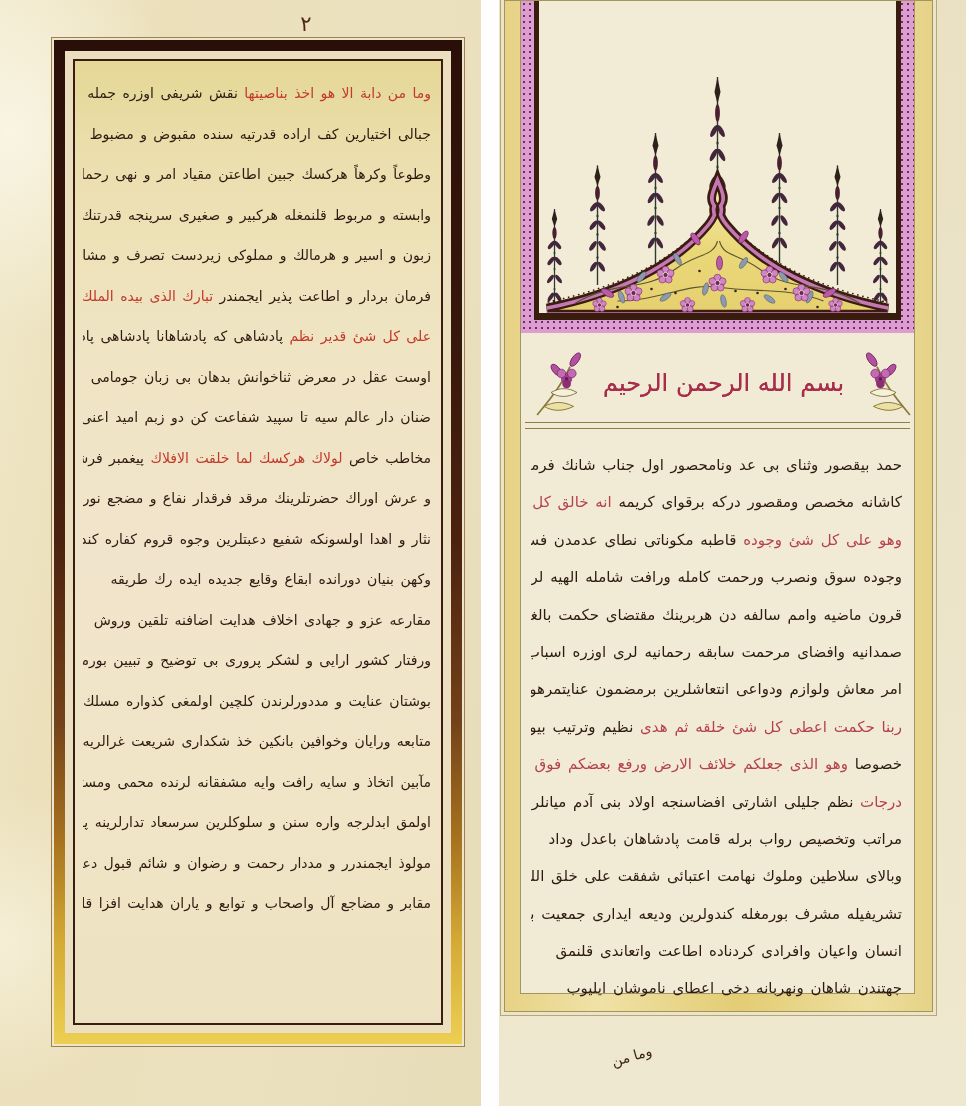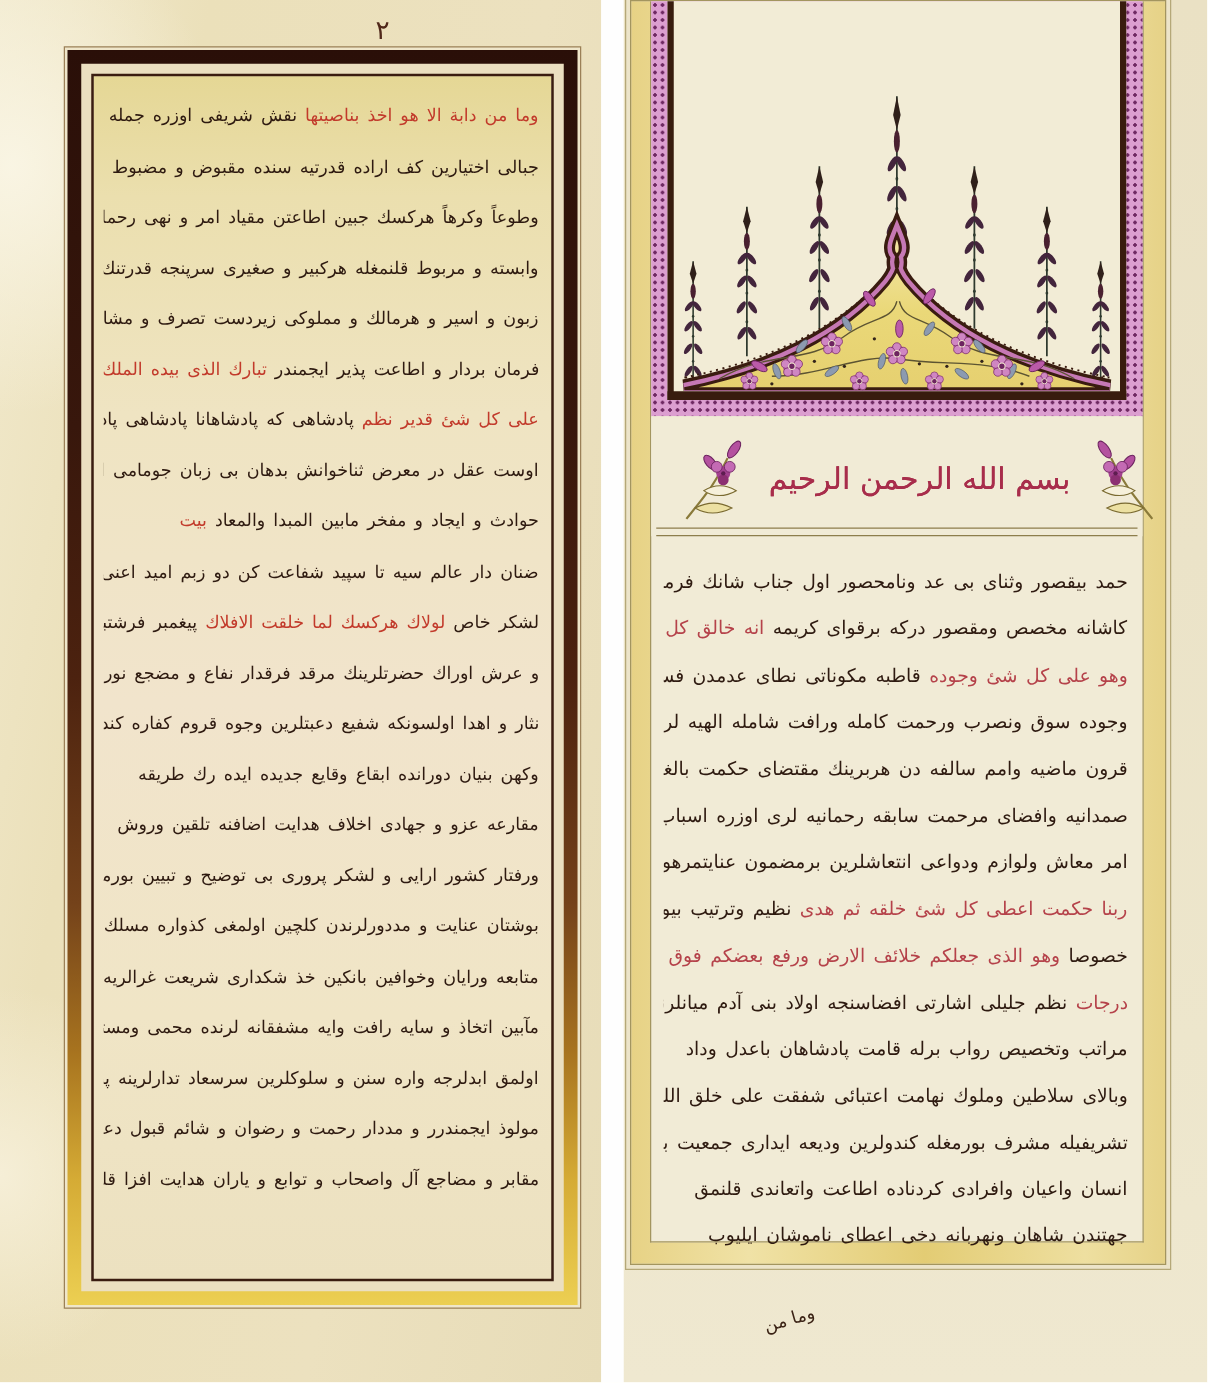--- a/index.html
+++ b/index.html
@@ -42,21 +42,21 @@
     background-color:#dc9ed0;
     background-image:radial-gradient(#6f2963 1.3px,rgba(0,0,0,0) 1.5px);
     background-size:6px 6px;
     padding:0 13px 13px;box-sizing:border-box;}
   #rp-head-inner{position:relative;width:100%;height:100%;
     border:0 solid #381c0e;border-left-width:5px;border-right-width:5px;border-bottom-width:7px;
     background:#f2ecd6;box-sizing:border-box;overflow:hidden;}
   #rp-head-inner svg{position:absolute;left:0;bottom:0;width:100%;height:100%;}
   #rp-basmala{position:relative;height:96px;background:#f1ebd6;
     display:flex;align-items:center;justify-content:space-between;
-    padding:4px 16px 0;box-sizing:border-box;}
+    padding:4px 4px 0;box-sizing:border-box;}
   #rp-basmala::after{content:"";position:absolute;left:4px;right:4px;bottom:0;height:5px;
     border-top:1.5px solid #8d7e4c;border-bottom:1px solid #8d7e4c;}
   #basmala-text{flex:1;text-align:center;font-size:24px;color:#a82d4b;
     direction:rtl;white-space:nowrap;letter-spacing:1px;
     text-shadow:0 0 .4px #a82d4b;}
   .bspray{width:78px;height:84px;flex:0 0 auto;}
   #rp-text{padding:18px 12px 0 10px;}
   #rp-lines .ms-line{font-size:15px;line-height:37.4px;height:37.4px;}
   #catchword{position:absolute;left:112px;top:1048px;font-size:14px;color:#3b2315;
     direction:rtl;transform:rotate(-16deg);}
@@ -74,23 +74,22 @@
       <div id="lp-inner">
         <div id="lp-lines">
             <div class="ms-line"><span class="seg-red">وما من دابة </span><span class="seg-red">  الا هو اخذ بناصيتها  </span><span class="seg-ink">نقش شريفى اوزره جمله نك </span></div>
             <div class="ms-line"><span class="seg-ink">جبالى اختيارين كف اراده قدرتيه سنده مقبوض و مضبوط </span></div>
             <div class="ms-line"><span class="seg-ink">وطوعاً وكرهاً هركسك جبين اطاعتن مقياد امر و نهى رحمانيه سنه </span></div>
             <div class="ms-line"><span class="seg-ink">وابسته و مربوط قلنمغله هركبير و صغيرى سرپنجه قدرتنك </span></div>
             <div class="ms-line"><span class="seg-ink">زبون و اسير و هرمالك و مملوكى زيردست تصرف و مشاركانه سنده </span></div>
             <div class="ms-line"><span class="seg-ink">فرمان بردار و اطاعت پذير ايجمندر  </span><span class="seg-red">تبارك الذى بيده الملك وهو </span></div>
             <div class="ms-line"><span class="seg-red">على كل شئ قدير </span><span class="seg-red">  نظم  </span><span class="seg-ink">پادشاهى كه پادشاهانا پادشاهى پادشاهى و پادشاه </span></div>
             <div class="ms-line"><span class="seg-ink">اوست عقل در معرض ثناخوانش بدهان بى زبان جومامى اوست </span></div>
-            <div class="ms-line"><span class="seg-ink">حوادث و ايجاد و مفخر مابين المبدا والمعاد  </span><span class="seg-red">بيت </span></div>
             <div class="ms-line"><span class="seg-ink">ضنان دار عالم سيه تا سپيد شفاعت كن دو زبم اميد اعنى </span></div>
-            <div class="ms-line"><span class="seg-ink">لشكر خاص  </span><span class="seg-red">لولاك هركسك لما خلقت الافلاك  </span><span class="seg-ink">پيغمبر فرشتبين </span></div>
+            <div class="ms-line"><span class="seg-ink">مخاطب خاص  </span><span class="seg-red">لولاك هركسك لما خلقت الافلاك  </span><span class="seg-ink">پيغمبر فرشتبين </span></div>
             <div class="ms-line"><span class="seg-ink">و عرش اوراك حضرتلرينك مرقد فرقدار نفاع و مضجع نورالتماعلرينه </span></div>
             <div class="ms-line"><span class="seg-ink">نثار و اهدا اولسونكه شفيع دعبتلرين وجوه قروم كفاره كندبده </span></div>
             <div class="ms-line"><span class="seg-ink">وكهن بنيان دورانده ابقاع وقايع جديده ايده رك طريقه </span></div>
             <div class="ms-line"><span class="seg-ink">مقارعه عزو و جهادى اخلاف هدايت اضافنه تلقين وروش </span></div>
             <div class="ms-line"><span class="seg-ink">ورفتار كشور ارايى و لشكر پرورى بى توضيح و تبيين بورمغله </span></div>
             <div class="ms-line"><span class="seg-ink">بوشتان عنايت و مددورلرندن كلچين اولمغى كذواره مسلك </span></div>
             <div class="ms-line"><span class="seg-ink">متابعه ورايان وخوافين بانكين خذ شكدارى شريعت غرالريه </span></div>
             <div class="ms-line"><span class="seg-ink">مآبين اتخاذ و سايه رافت وايه مشفقانه لرنده محمى ومستظل </span></div>
             <div class="ms-line"><span class="seg-ink">اولمق ابدلرجه واره سنن و سلوكلرين سرسعاد تدارلرينه پناه </span></div>
             <div class="ms-line"><span class="seg-ink">مولوذ ايجمندرر و مددار رحمت و رضوان و شائم قبول دعا </span></div>

